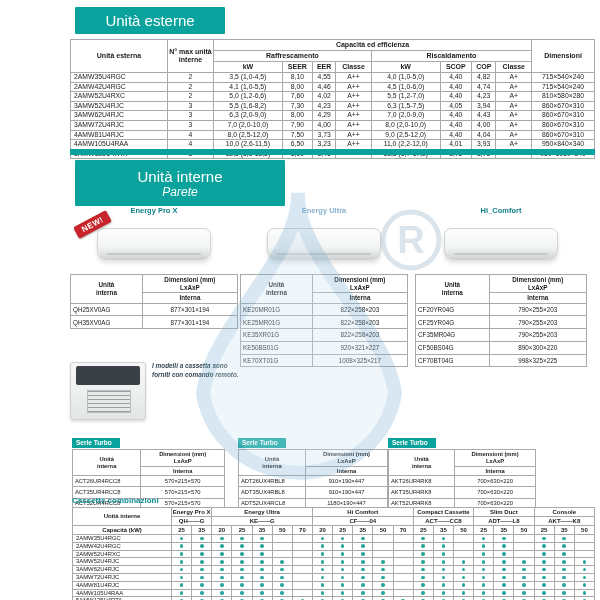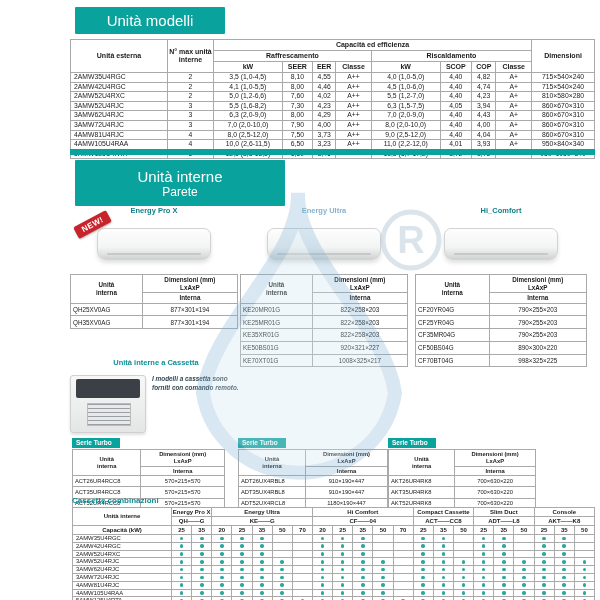--- a/index.html
+++ b/index.html
@@ -6,21 +6,21 @@
   .page{position:relative;width:600px;height:600px;background:#fff;overflow:hidden;
         font-family:"Liberation Sans",sans-serif;color:#1a1a1a;}
   .abs{position:absolute;}
 
   
   .banner{background:#0aa29c;color:#fff;display:flex;flex-direction:column;
           align-items:center;justify-content:center;border-radius:1px;}
   #outdoor-banner{left:75px;top:7px;width:150px;height:27px;font-size:15px;}
   #indoor-banner{left:75px;top:160px;width:210px;height:46px;}
   #indoor-banner .l1{font-size:15px;line-height:17px;}
-  #indoor-banner .l2{font-size:12px;line-height:14px;}
+  #indoor-banner .l2{font-size:12px;font-style:italic;line-height:14px;}
   .divider{background:#0aa29c;}
 
   
   table{border-collapse:collapse;background:#fff;}
   th,td{border:1px solid #a9a9a9;text-align:center;vertical-align:middle;padding:0;}
   th{font-weight:bold;}
 
   #outdoor-table{left:70px;top:39px;width:525px;font-size:7px;}
   #outdoor-table th{font-size:7px;line-height:8px;padding:1px 0;}
   #outdoor-table td{font-size:6.8px;line-height:8.6px;height:8.6px;white-space:nowrap;}
@@ -81,21 +81,21 @@
 
   
   #watermark{left:158px;top:188px;width:300px;height:305px;opacity:.30;pointer-events:none;z-index:9;}
 </style>
 </head>
 <body>
 
 <div class="page">
 
   <div class="banner abs" id="outdoor-banner">
-    <span>Unità modelli</span>
+    <span>Unità esterne</span>
   </div>
 
   <table class="abs" id="outdoor-table">
     <thead>
       <tr>
         <th rowspan="3" style="width:96px">Unità esterna</th>
         <th rowspan="3" style="width:45px">N° max unità interne</th>
         <th colspan="8">Capacità ed efficienza</th>
         <th rowspan="3" style="width:62px">Dimensioni</th>
       </tr>
@@ -345,21 +345,20 @@
           </tr>
           <tr>
             <td>CF70BT04G</td>
             <td>998×325×225</td>
           </tr>
         </tbody>
     </table>
   </div>
 
   <div class="sec" style="left:70px;width:172px;">
-    <div class="sec-title">Unità interne a Cassetta</div>
     <div class="sec-flex">
       <div class="cassette">
           <div class="top"></div>
           <div class="grille"></div>
         </div>
       <div class="sec-desc">I modelli a cassetta sono forniti con comando remoto.</div>
     </div>
   </div>
 
 

